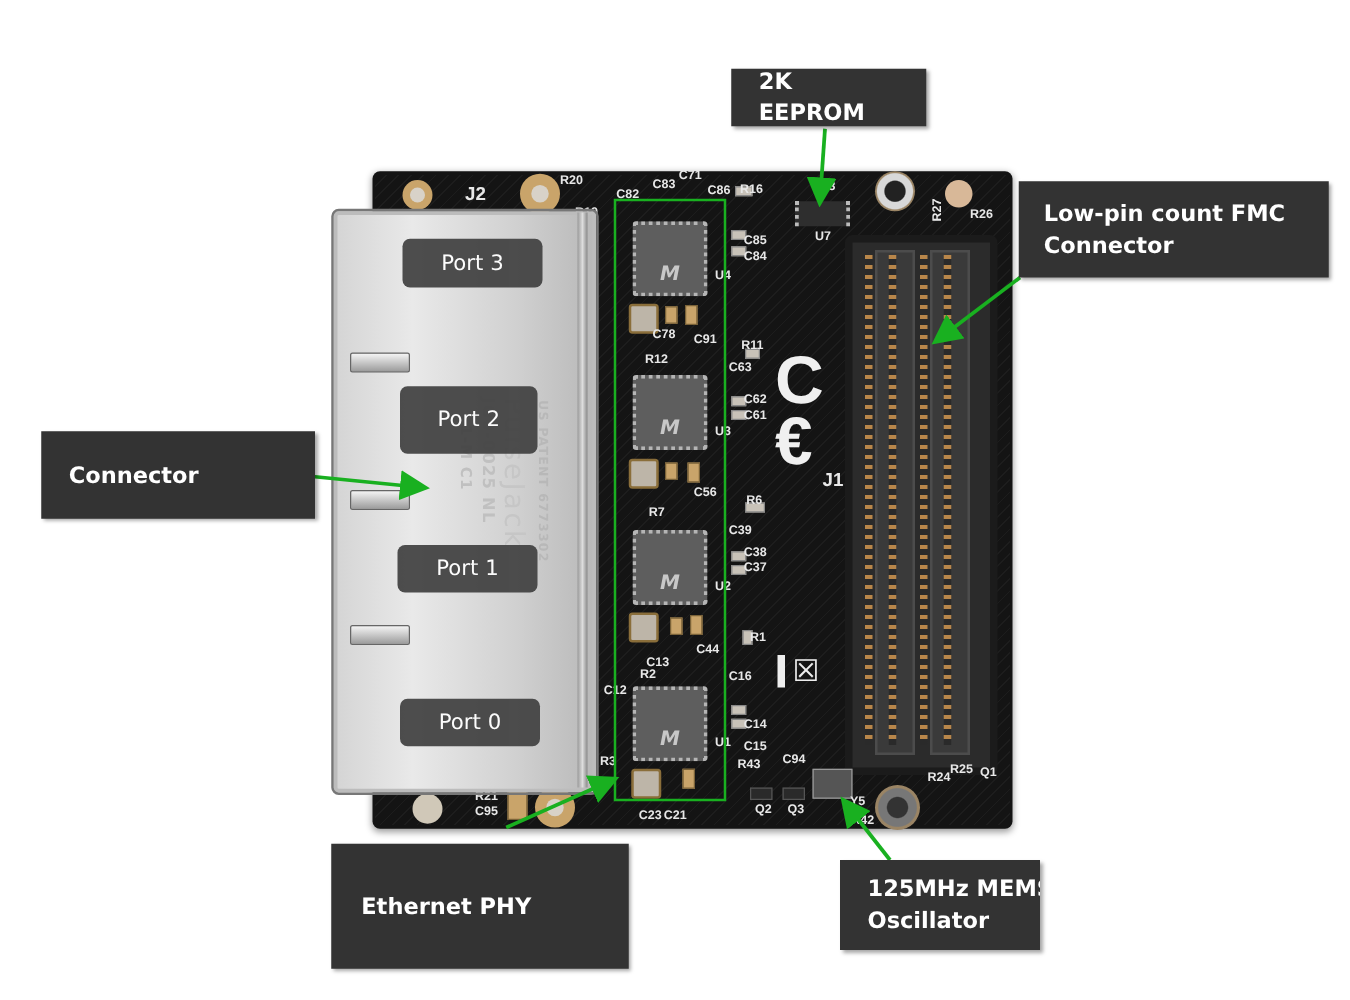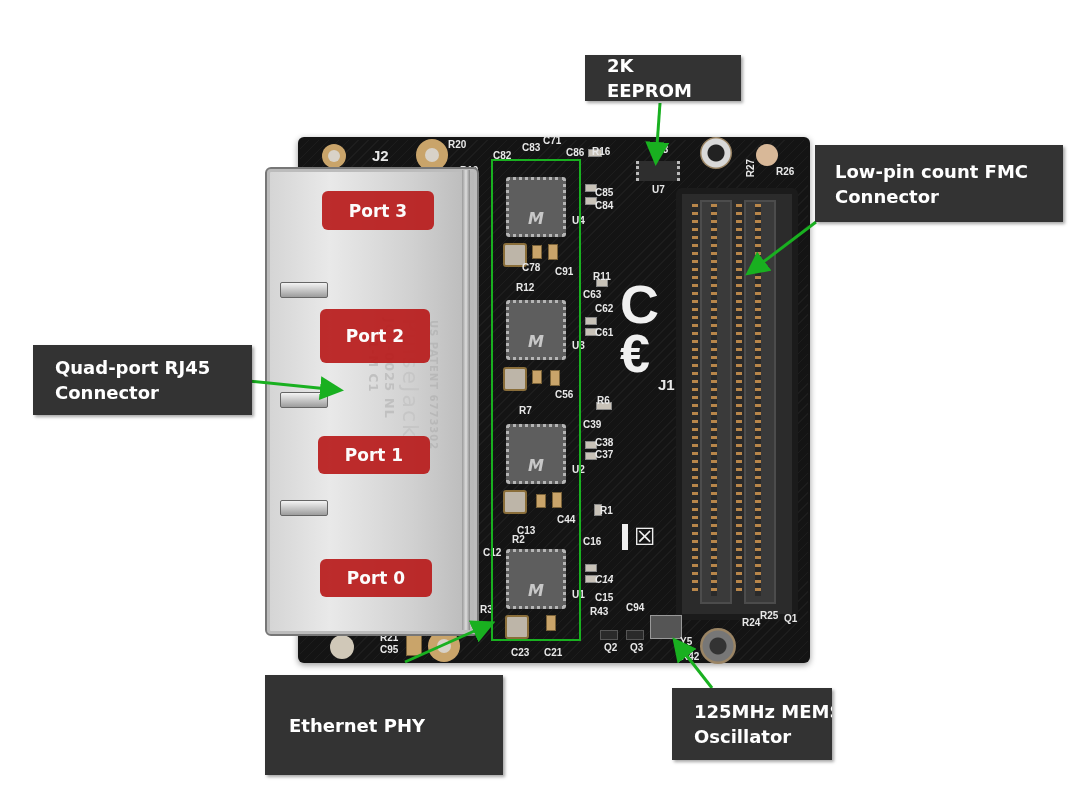--- a/index.html
+++ b/index.html
@@ -12,21 +12,21 @@
             background:repeating-linear-gradient(135deg, transparent 0 6px, #262626 6px 7px); }
   .silk { color:#e8e8e8; font-family:"Liberation Sans", sans-serif; font-size:10px; font-weight:bold; line-height:1; }
   .silk.big { font-size:15px; }
   .pad { background:#c9a46a; border-radius:50%; }
   .pad-inner { background:#d8d2c8; border-radius:50%; }
   .rj45 { left:265px; top:167px; width:210px; height:465px; border-radius:6px;
           background:linear-gradient(90deg,#d4d4d4 0%,#e9e9e9 30%,#d0d0d0 70%,#b8b8b8 100%);
           border:2px solid #777; box-shadow:inset 0 0 0 3px #bcbcbc; }
   .rj-rail { left:462px; top:170px; width:8px; height:460px; background:linear-gradient(90deg,#999,#ddd,#888); }
   .tab { width:46px; height:14px; background:linear-gradient(180deg,#f4f4f4,#9c9c9c); border:1px solid #666; border-radius:2px; }
-  .port-label { background:#b91c1c; color:#ffffff; font-weight:bold; font-size:17px; border-radius:6px;
+  .port-label { background:#404040; color:#ffffff; font-weight:normal; font-size:17px; border-radius:6px;
                 display:flex; align-items:center; justify-content:center; opacity:0.92; }
   .patent { color:#b8b8b8; font-size:10px; font-weight:bold; writing-mode:vertical-rl; letter-spacing:1px; }
   .pulsejack { color:#c6c6c6; font-size:22px; writing-mode:vertical-rl; letter-spacing:2px; }
   .phy-box { left:491px; top:159px; width:86px; height:478px; border:2px solid #19b020; }
   .chip { width:54px; height:54px; background:#5e5e5e; border:3px dotted #b5b5b5; border-radius:3px;
           display:flex; align-items:flex-end; justify-content:center; }
   .chip-logo { color:#c8c8c8; font-size:16px; font-weight:bold; font-style:italic; margin-bottom:6px; }
   .xtal { width:20px; height:20px; background:#bdb5a8; border:2px solid #8a6e3a; border-radius:3px; }
   .smd { background:#c8c2b8; border:1px solid #888; }
   .smd-c { background:#c9a46a; border:1px solid #7a6238; }
@@ -123,42 +123,42 @@
 <div class="abs silk" style="left:566px;top:148px;">C86</div>
 <div class="abs silk" style="left:592px;top:147px;">R16</div>
 <div class="abs silk" style="left:595px;top:188px;">C85</div>
 <div class="abs silk" style="left:595px;top:201px;">C84</div>
 <div class="abs silk" style="left:572px;top:216px;">U4</div>
 <div class="abs silk" style="left:593px;top:272px;">R11</div>
 <div class="abs silk" style="left:583px;top:290px;">C63</div>
 <div class="abs silk" style="left:522px;top:263px;">C78</div>
 <div class="abs silk" style="left:555px;top:267px;">C91</div>
 <div class="abs silk" style="left:516px;top:283px;">R12</div>
-<div class="abs silk" style="left:595px;top:304px;">C62</div>
+<div class="abs silk" style="left:595px;top:315px;">C62</div>
 <div class="abs silk" style="left:595px;top:328px;">C61</div>
 <div class="abs silk" style="left:572px;top:341px;">U3</div>
 <div class="abs silk" style="left:555px;top:390px;">C56</div>
 <div class="abs silk" style="left:597px;top:396px;">R6</div>
 <div class="abs silk" style="left:583px;top:420px;">C39</div>
 <div class="abs silk" style="left:519px;top:406px;">R7</div>
 <div class="abs silk" style="left:595px;top:438px;">C38</div>
 <div class="abs silk" style="left:595px;top:450px;">C37</div>
 <div class="abs silk" style="left:572px;top:465px;">U2</div>
 <div class="abs silk" style="left:600px;top:506px;">R1</div>
 <div class="abs silk" style="left:557px;top:515px;">C44</div>
 <div class="abs silk" style="left:583px;top:537px;">C16</div>
 <div class="abs silk" style="left:517px;top:526px;">C13</div>
 <div class="abs silk" style="left:512px;top:535px;">R2</div>
 <div class="abs silk" style="left:483px;top:548px;">C12</div>
 <div class="abs silk" style="left:595px;top:593px;">C15</div>
-<div class="abs silk" style="left:595px;top:575px;font-style:italic;">C14</div>
+<div class="abs silk" style="left:595px;top:575px;">C14</div>
 <div class="abs silk" style="left:572px;top:590px;">U1</div>
 <div class="abs silk" style="left:590px;top:607px;">R43</div>
 <div class="abs silk" style="left:511px;top:648px;">C23</div>
-<div class="abs silk" style="left:544px;top:648px;">C21</div>
+<div class="abs silk" style="left:531px;top:648px;">C21</div>
 <div class="abs silk" style="left:480px;top:605px;">R3</div>
 
 <div class="abs" style="left:636px;top:161px;width:38px;height:20px;background:#2e2e2e;border-left:3px dotted #bbb;border-right:3px dotted #bbb;"></div>
 <div class="abs silk" style="left:650px;top:145px;">C93</div>
 <div class="abs silk" style="left:652px;top:185px;">U7</div>
 
 <div class="abs nut" style="left:700px;top:137px;"></div>
 <div class="abs pad" style="left:756px;top:144px;width:22px;height:22px;background:#d8b898;"></div>
 <div class="abs silk" style="left:742px;top:163px;transform:rotate(-90deg);">R27</div>
 <div class="abs silk" style="left:776px;top:167px;">R26</div>
@@ -206,21 +206,20 @@
 </svg>
 
 <div class="abs callout" style="left:585px;top:55px;width:112px;height:46px;padding:0 22px;">
   <span>2K EEPROM</span>
 </div>
 <div class="abs callout" style="left:815px;top:145px;width:208px;height:77px;">
   <span>Low-pin count FMC</span>
   <span>Connector</span>
 </div>
 <div class="abs callout" style="left:33px;top:345px;width:175px;height:70px;padding:0 22px;">
-  <span>Quad-port RJ45</span>
   <span>Connector</span>
 </div>
 <div class="abs callout" style="left:265px;top:675px;width:190px;height:100px;padding:0 24px;">
   <span>Ethernet PHY</span>
 </div>
 <div class="abs callout" style="left:672px;top:688px;width:138px;height:72px;padding:0 0 0 22px;overflow:hidden;white-space:nowrap;">
   <span>125MHz MEMS</span>
   <span>Oscillator</span>
 </div>
 

